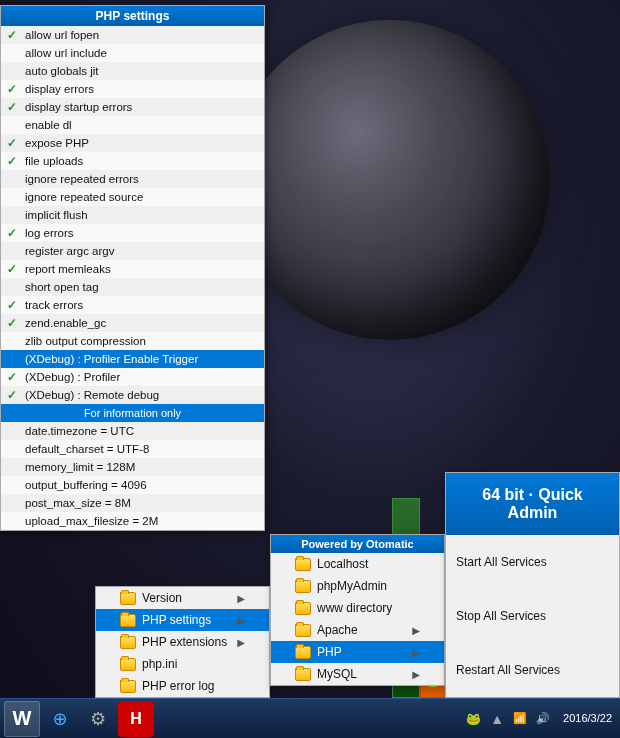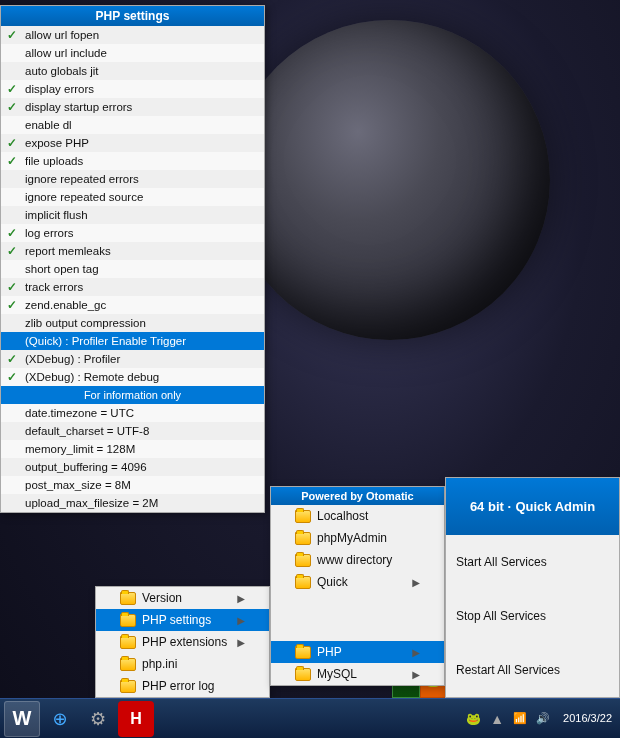--- a/index.html
+++ b/index.html
@@ -230,22 +230,22 @@
       background: #f0f0f0;
       border: 1px solid #aaa;
       min-width: 175px;
       box-shadow: 2px 2px 8px rgba(0,0,0,0.3);
       font-size: 12px;
     }
     .quick-admin-header {
       background: linear-gradient(to bottom, #0078d7 0%, #0060b0 100%);
       color: white;
       text-align: center;
-      padding: 21px;
-      font-size: 13px;
+      padding: 13px;
+      font-size: 16px;
       font-weight: bold;
     }
     .quick-admin-item {
       display: flex;
       align-items: center;
       padding: 20px 10px;
       cursor: pointer;
       color: #111;
       min-height: 22px;
       font-size: 12px;
@@ -324,20 +324,24 @@
       </div>
       <div class="php-panel-item">
         <span class="checkmark"></span>
         <span>implicit flush</span>
       </div>
       <div class="php-panel-item">
         <span class="checkmark">✓</span>
         <span>log errors</span>
       </div>
       <div class="php-panel-item">
+        <span class="checkmark"></span>
+        <span>register argc argv</span>
+      </div>
+      <div class="php-panel-item">
         <span class="checkmark">✓</span>
         <span>report memleaks</span>
       </div>
       <div class="php-panel-item">
         <span class="checkmark"></span>
         <span>short open tag</span>
       </div>
       <div class="php-panel-item">
         <span class="checkmark">✓</span>
         <span>track errors</span>
@@ -345,21 +349,21 @@
       <div class="php-panel-item">
         <span class="checkmark">✓</span>
         <span>zend.enable_gc</span>
       </div>
       <div class="php-panel-item">
         <span class="checkmark"></span>
         <span>zlib output compression</span>
       </div>
       <div class="php-panel-item selected">
         <span class="checkmark white"></span>
-        <span>(Quick) :  Profiler Enable Trigger</span>
+        <span>(XDebug) :  Profiler Enable Trigger</span>
       </div>
       <div class="php-panel-item">
         <span class="checkmark">✓</span>
         <span>(XDebug) :  Profiler</span>
       </div>
       <div class="php-panel-item">
         <span class="checkmark">✓</span>
         <span>(XDebug) :  Remote debug</span>
       </div>
       <div class="php-panel-item section-header">For information only</div>
@@ -436,24 +440,24 @@
           <div class="context-menu-item">
             <span class="folder-icon"></span>
             <span>phpMyAdmin</span>
           </div>
           <div class="context-menu-item">
             <span class="folder-icon"></span>
             <span>www directory</span>
           </div>
           <div class="context-menu-item">
             <span class="folder-icon"></span>
-            <span>Quick</span>
+            <span>Apache</span>
             <span class="arrow-right">▶</span>
           </div>
-          <div class="context-menu-item" style="background: rgb(0, 120, 215); color: white; margin-top: 48px;">
+          <div class="context-menu-item" style="background: rgb(0, 120, 215); color: white;">
             <span class="folder-icon"></span>
             <span>PHP</span>
             <span class="arrow-right">▶</span>
           </div>
           <div class="context-menu-item">
             <span class="folder-icon"></span>
             <span>MySQL</span>
             <span class="arrow-right">▶</span>
           </div>
         </div>

